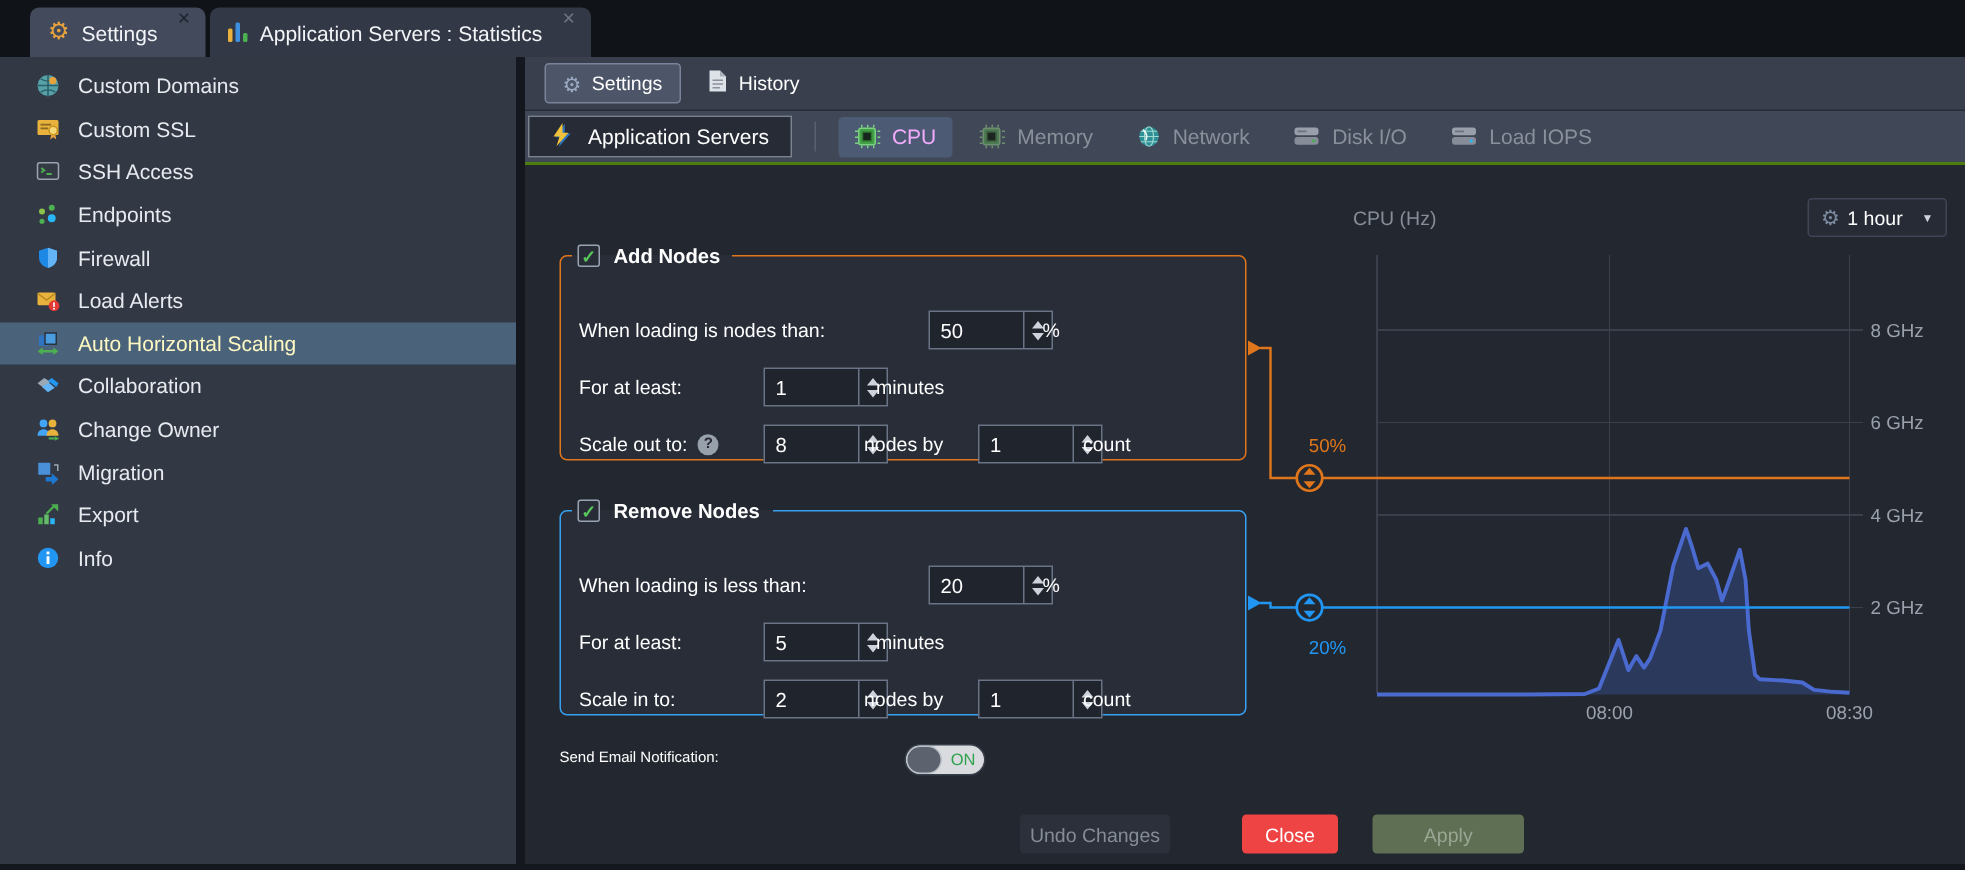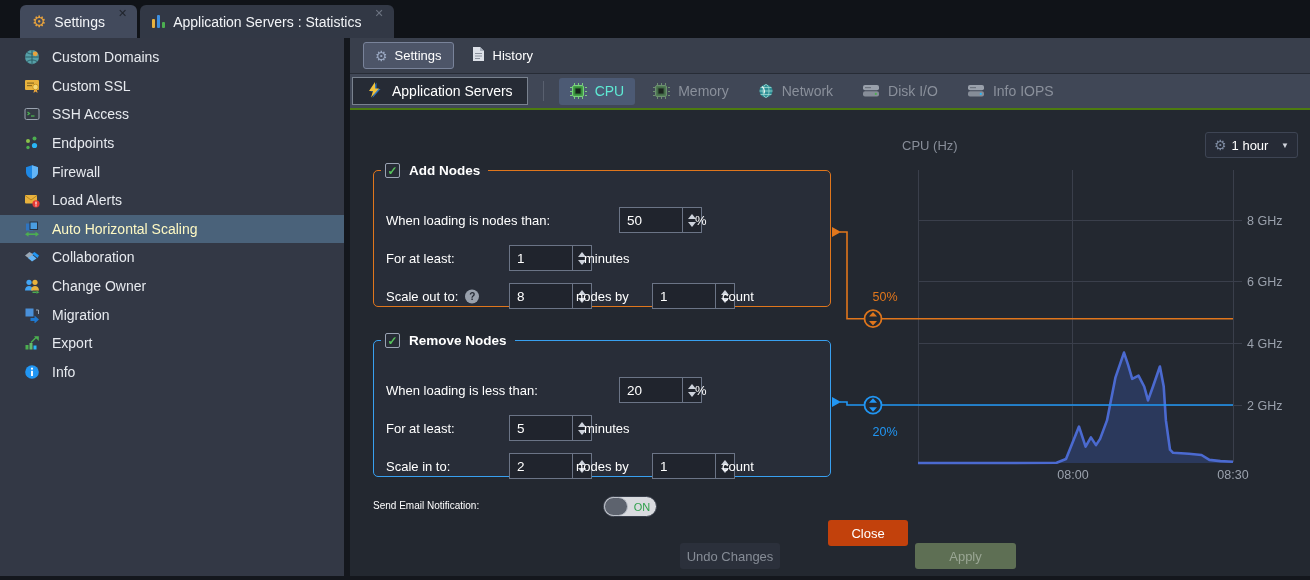--- a/index.html
+++ b/index.html
@@ -31,21 +31,21 @@
 
   
   .toolbar1{height:36px;background:#393f4c;border-bottom:1px solid #272c36;display:flex;align-items:center;padding-left:13px;gap:14px;flex:none}
   .btn-settings{height:27px;display:flex;align-items:center;gap:7px;padding:0 11px;background:#4d5568;border:1px solid #79839a;border-radius:3px;color:#fff;font-size:13px}
   .btn-settings .gear{color:#9aa8c2;font-size:14px}
   .btn-history{display:flex;align-items:center;gap:8px;color:#fff;font-size:13px;padding:0 4px}
   .toolbar2{height:36px;background:#404756;border-bottom:2px solid #4d7c0f;display:flex;align-items:center;padding-left:2px;flex:none}
   .app-box{height:28px;display:flex;align-items:center;gap:9px;padding:0 14px;background:#262b35;border:1px solid #79828f;color:#fff;font-size:14px;margin-right:15px}
   .tb-sep{width:1px;height:20px;background:#59606f;margin-right:15px}
   .stat{display:flex;align-items:center;gap:8px;height:27px;padding:0 11px;border-radius:3px;color:#8a909b;font-size:14px;margin-right:7px}
-  .stat.active{background:#4c5a74;color:#5eead4}
+  .stat.active{background:#4c5a74;color:#f0abfc}
 
   
   .content{flex:1;position:relative;min-height:0}
   .fieldset{position:absolute;border-radius:5px;background:#282d38}
   #fs-add{left:23px;top:53px;width:458px;height:144px;border:1px solid #e0761c}
   #fs-remove{left:23px;top:223px;width:458px;height:144px;border:1px solid #38a0f0}
   .fieldset legend{margin-left:7px;padding:0 8px 0 4px;display:flex;align-items:center;gap:9px;color:#fff;font-weight:bold;font-size:13.5px}
   .cb{width:15px;height:15px;background:#272c36;border:1px solid #9aa3b3;border-radius:2px;color:#57c45c;font-size:12px;font-weight:bold;display:inline-flex;align-items:center;justify-content:center;line-height:1}
   .frow{position:absolute;left:12px;right:6px;height:26px}
   .flabel{position:absolute;left:0;top:50%;transform:translateY(-50%);color:#fff;font-size:13px;display:flex;align-items:center;gap:7px;white-space:nowrap}
@@ -57,21 +57,21 @@
   .tri-dn{width:0;height:0;border-left:4px solid transparent;border-right:4px solid transparent;border-top:5px solid #cdd2db}
   .fsuffix{position:absolute;top:50%;transform:translateY(-50%);color:#fff;font-size:13px;white-space:nowrap}
 
   .email-label{position:absolute;left:23px;top:390px;color:#fff;font-size:10px}
   .toggle{position:absolute;left:253px;top:386px;width:54px;height:21px;background:#d9dbdf;border-radius:11px;display:flex;overflow:hidden;border:1px solid #383e4a}
   .knob{width:24px;background:#5d636e;border-radius:10px;border:1px solid #bcc1c9;flex:none}
   .on-label{flex:1;display:flex;align-items:center;justify-content:center;color:#2fa14c;font-weight:normal;font-size:11px}
 
   .footer-btn{position:absolute;height:26px;border-radius:3px;font-size:13px;display:flex;align-items:center;justify-content:center;cursor:default}
   #btn-undo{left:330px;top:433px;width:100px;background:#2b303b;color:#868c96}
-  #btn-close{left:478px;top:410px;width:80px;background:#c2410c;color:#fff}
+  #btn-close{left:478px;top:433px;width:64px;background:#ef4444;color:#fff}
   #btn-apply{left:565px;top:433px;width:101px;background:#5e6f54;color:#9aa694}
 
   #chart-title{position:absolute;left:552px;top:28px;color:#878d98;font-size:13px}
   #interval{position:absolute;left:855px;top:22px;width:93px;height:26px;background:#262b36;border:1px solid #3e4554;border-radius:3px;display:flex;align-items:center;gap:5px;padding:0 8px;color:#fff;font-size:13px}
   #interval .gear{color:#7d8aa0;font-size:14px}
   #interval .caret{margin-left:auto;font-size:8px;color:#cfd3da}
 
   #chart-svg{position:absolute;left:0;top:0;pointer-events:none}
   #chart-svg text{font-family:"Liberation Sans",sans-serif}
   .bottomstrip{height:4px;background:#14171d;flex:none}
@@ -304,21 +304,21 @@
             </div>
             <div class="stat">
               <span style="display:inline-flex">
                 <svg width="18" height="14">
                   <rect x="1" y="1" width="16" height="5.2" rx="2" fill="#99a0ab"></rect>
                   <rect x="1" y="7.3" width="16" height="5.2" rx="2" fill="#868d98"></rect>
                   <circle cx="13.8" cy="9.9" r="1.1" fill="#29b6f6"></circle>
                   <rect x="3" y="3" width="6" height="1.2" fill="#6d747f"></rect>
                 </svg>
               </span>
-              <span>Info IOPS</span>
+              <span>Load IOPS</span>
             </div>
           </div>
       </div>
 
       <div class="content">
 
         <svg id="chart-svg" width="998" height="466" viewBox="0 0 998 466">
             <line x1="568" y1="60" x2="568" y2="352" stroke="#3a3f4b" shape-rendering="crispEdges"></line>
             <line x1="722.98" y1="60" x2="722.98" y2="352" stroke="#3a3f4b" shape-rendering="crispEdges"></line>
             <line x1="883" y1="60" x2="883" y2="352" stroke="#3a3f4b" shape-rendering="crispEdges"></line>

